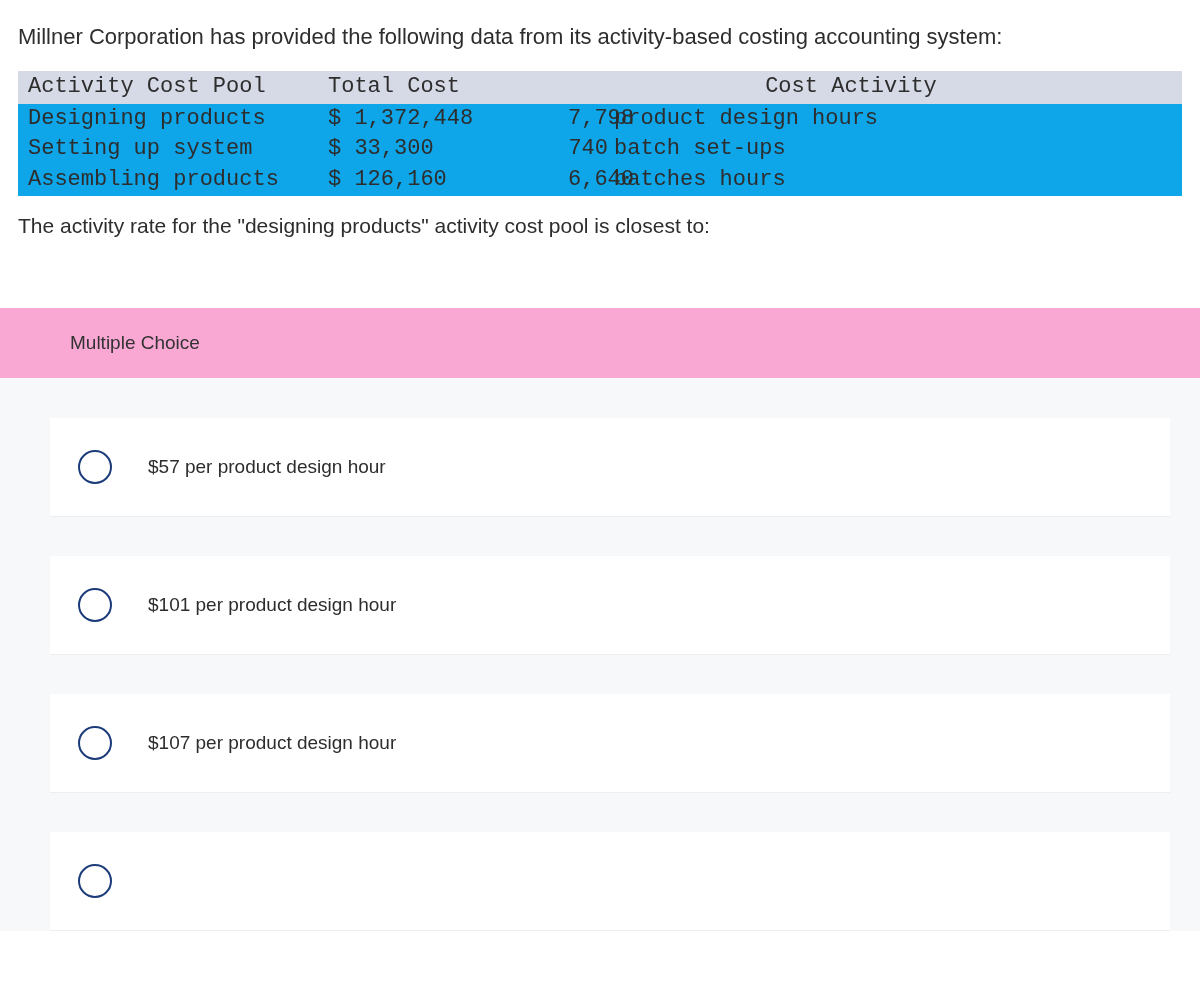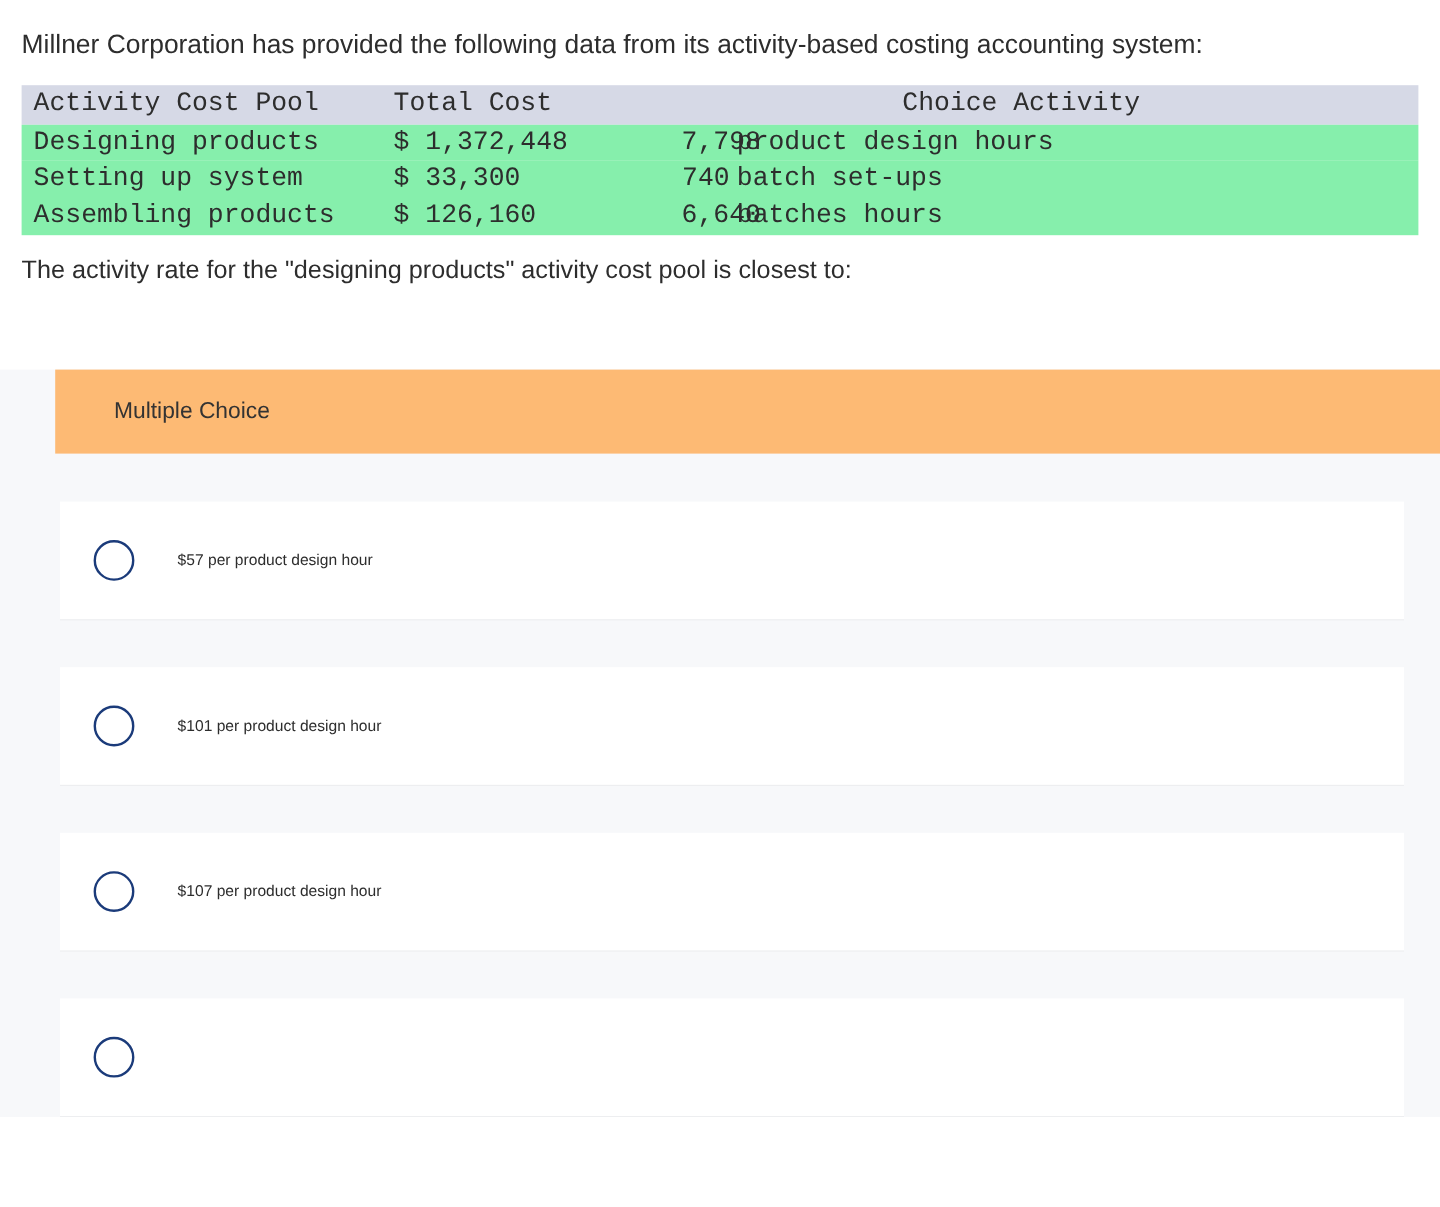--- a/index.html
+++ b/index.html
@@ -23,77 +23,76 @@
     line-height: 1.4;
     color: #2d2d2d;
   }
   .data-table .hdr {
     background: #d6d9e6;
     display: grid;
     grid-template-columns: 300px 240px 40px 480px;
     padding: 1px 10px;
   }
   .data-table .row {
-    background: #86efac;
+    background: #0ea5e9;
     display: grid;
     grid-template-columns: 300px 240px 40px 480px;
     padding: 0 10px;
   }
   .col-cost { text-align: left; white-space: pre; }
   .col-qty  { text-align: right; white-space: pre; }
   .col-unit { text-align: left; padding-left: 6px; }
   .followup {
     padding: 18px 18px 40px 18px;
     font-size: 21px;
     color: #2d2d2d;
   }
   .mc-block {
     background: #f7f8fa;
     margin-top: 30px;
     padding-bottom: 1px;
   }
   .mc-head {
-    background: #fdba74;
-    padding: 24px 49px;
+    background: #f9a8d4;
+    padding: 24px 70px;
     font-size: 19px;
     color: #333;
-    margin-left: 46px;
   }
   .option {
     background: #ffffff;
     margin: 40px 30px 0 50px;
     padding: 32px 20px 32px 28px;
     display: flex;
     align-items: center;
     gap: 36px;
     box-shadow: 0 1px 0 rgba(0,0,0,0.04);
   }
   .radio {
     width: 34px; height: 34px;
     border: 2px solid #1b3b7a;
     border-radius: 50%;
     flex: 0 0 auto;
     background: #fff;
   }
   .opt-label {
-    font-size: 13px;
+    font-size: 19px;
     color: #2d2d2d;
   }
 </style>
 </head>
 <body>
 
 <div class="intro">Millner Corporation has provided the following data from its activity-based costing accounting system:</div>
 
 <div class="data-table">
   <div class="hdr">
     <div>Activity Cost Pool</div>
     <div class="col-cost">Total Cost</div>
     <div></div>
-    <div class="col-unit" style="text-align:center;">Choice Activity</div>
+    <div class="col-unit" style="text-align:center;">Cost Activity</div>
   </div>
 
   <div class="row">
     <div>Designing products</div>
     <div class="col-cost">$ 1,372,448</div>
     <div class="col-qty">7,798</div>
     <div class="col-unit">product design hours</div>
   </div>
   <div class="row">
     <div>Setting up system</div>

